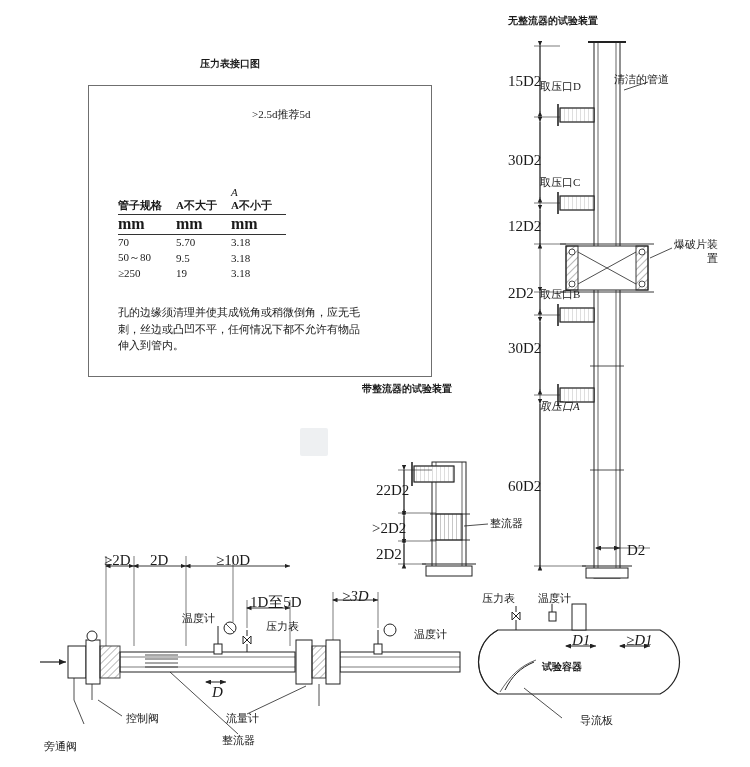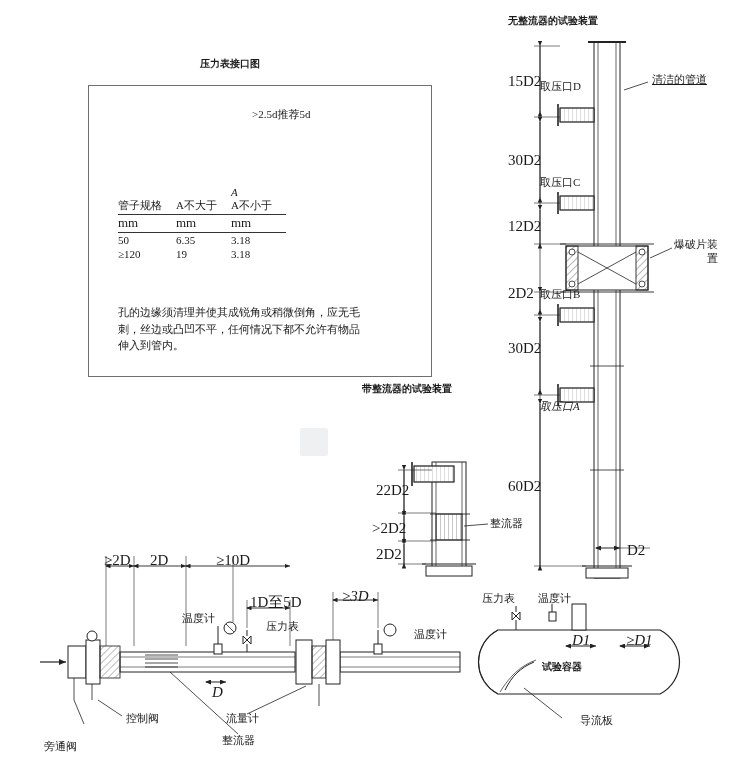--- a/index.html
+++ b/index.html
@@ -19,24 +19,24 @@
   .ital{font-style:italic;}
 
   
   #panel-box{
     left:88px;top:85px;width:342px;height:290px;
     border:1px solid #6f6f6f;background:#fff;
   }
   #panel-title{left:200px;top:57px;}
   #panel-table{left:118px;top:198px;width:240px;}
   table.tbl{border-collapse:collapse;font-size:11px;}
-  table.tbl th{font-weight:normal;text-align:left;padding:0 14px 1px 0;}
+  table.tbl th{font-weight:bold;text-align:left;padding:0 14px 1px 0;}
   table.tbl td{padding:1px 14px 1px 0;text-align:left;}
   .thead-rule{border-bottom:1px solid #333;}
-  .tsub{font-size:13px;}
+  .tsub{font-size:16px;}
   #panel-note{left:118px;top:304px;width:250px;font-size:11px;line-height:1.5;}
 
   
   svg.layer{position:absolute;left:0;top:0;width:750px;height:767px;}
   .watermark{
     left:300px;top:428px;width:28px;height:28px;background:#eef0f2;border-radius:2px;
   }
 </style>
 </head>
 <body>
@@ -290,26 +290,31 @@
           <th>A不小于</th>
         </tr>
         <tr class="thead-rule">
           <th class="tsub">mm</th>
           <th class="tsub">mm</th>
           <th class="tsub">mm</th>
         </tr>
       </thead>
       <tbody>
         <tr>
-          <td>50</td>
-          <td>6.35</td>
+          <td>70</td>
+          <td>5.70</td>
           <td>3.18</td>
         </tr>
         <tr>
-          <td>≥120</td>
+          <td>50～80</td>
+          <td>9.5</td>
+          <td>3.18</td>
+        </tr>
+        <tr>
+          <td>≥250</td>
           <td>19</td>
           <td>3.18</td>
         </tr>
       </tbody>
     </table>
   </div>
 
   <div class="abs" id="panel-note">孔的边缘须清理并使其成锐角或稍微倒角，应无毛刺，丝边或凸凹不平，任何情况下都不允许有物品伸入到管内。</div>
 
   <div class="abs title" style="left:508px;top:14px;">无整流器的试验装置</div>
@@ -335,21 +340,21 @@
   </div>
   <div class="abs lbl-s" style="left:627px;top:542px;text-align:center;">
     <span>D2</span>
   </div>
 
   <div class="abs lbl" style="left:540px;top:80px;">取压口D</div>
   <div class="abs lbl" style="left:540px;top:176px;">取压口C</div>
   <div class="abs lbl" style="left:540px;top:288px;">取压口B</div>
   <div class="abs lbl" style="left:540px;top:400px;font-style:italic;">取压口A</div>
 
-  <div class="abs lbl" style="left:652px;top:73px;text-decoration:underline;">清洁的管道</div>
+  <div class="abs lbl" style="left:614px;top:73px;">清洁的管道</div>
   <div class="abs lbl" style="left:672px;top:238px;width:46px;white-space:normal;line-height:1.25;text-align:right;">爆破片装置</div>
 
   <div class="abs lbl-s" style="left:376px;top:482px;">
     <span>22D2</span>
   </div>
   <div class="abs lbl-s" style="left:372px;top:520px;">
     <span>&gt;2D2</span>
   </div>
   <div class="abs lbl-s" style="left:376px;top:546px;">
     <span>2D2</span>

